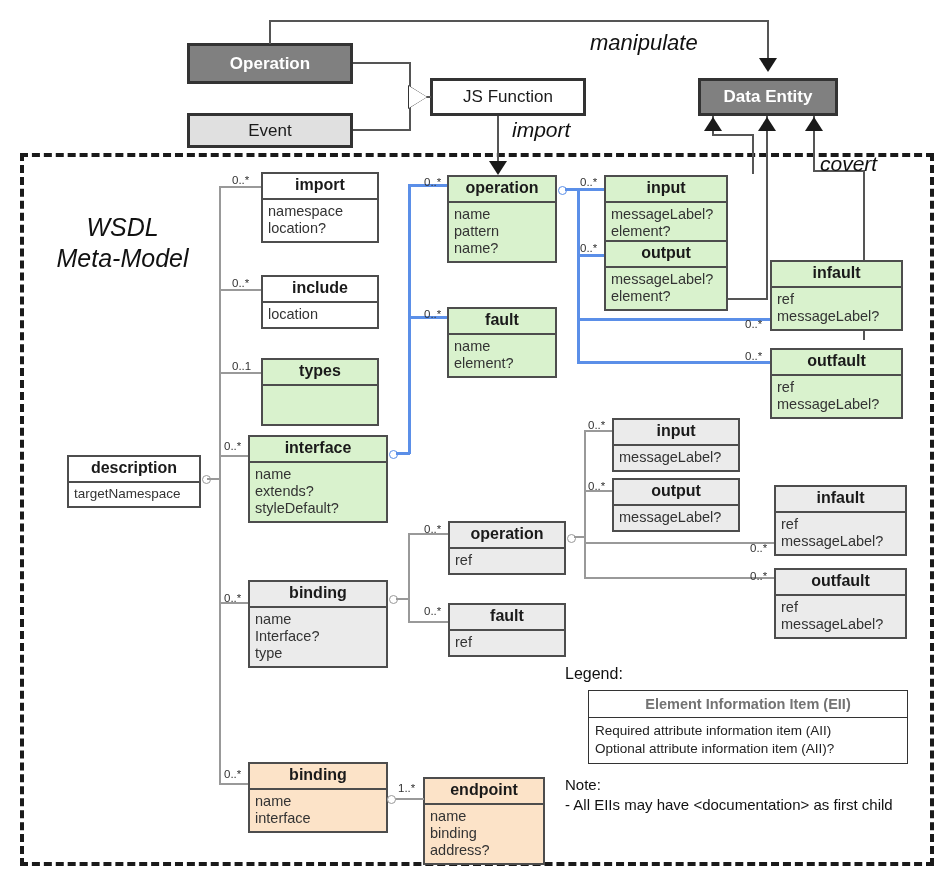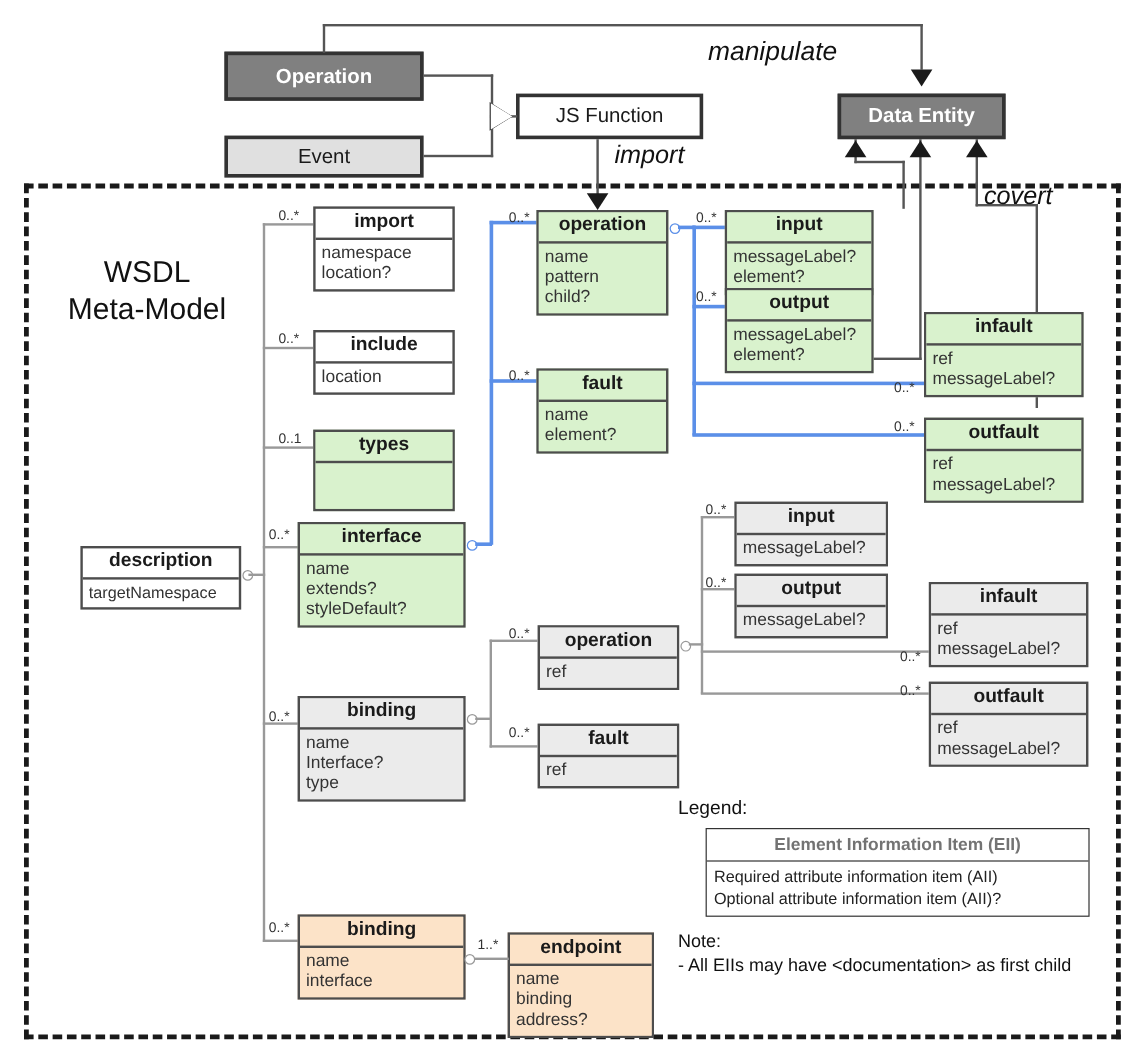--- a/index.html
+++ b/index.html
@@ -47,21 +47,21 @@
   .diamondb{position:absolute;width:7px;height:7px;border:1.5px solid #5b8fe8;
            background:#fff;border-radius:50%;}
 
   
   #frame{position:absolute;left:20px;top:153px;width:914px;height:713px;
          border:4px dashed #1a1a1a;box-sizing:border-box;}
 
   
   .ital{position:absolute;font-style:italic;color:#111;white-space:nowrap;}
   #wsdl-label{position:absolute;left:30px;top:212px;width:185px;
-      font-size:25px;color:#111;text-align:center;
+      font-style:italic;font-size:25px;color:#111;text-align:center;
       line-height:1.25;}
 
   
   #legend-label{position:absolute;left:565px;top:665px;font-size:16px;color:#111;}
   #legend-box{position:absolute;left:588px;top:690px;width:320px;
       border:1.5px solid #333;box-sizing:border-box;background:#fff;}
   #legend-box .lt{text-align:center;font-weight:bold;font-size:14.5px;
       padding:5px 2px;color:#737373;}
   #legend-box .lb{border-top:1.5px solid #333;padding:4px 6px 6px 6px;
       font-size:13.5px;color:#222;line-height:1.3;}
@@ -227,21 +227,21 @@
   <div class="lnb" style="left:396px;top:452px;width:14px;height:2.5px;"></div>
   <div class="lnb" style="left:408px;top:184px;width:2.5px;height:270px;"></div>
   <div class="lnb" style="left:408px;top:184px;width:40px;height:2.5px;"></div>
   <div class="lnb" style="left:408px;top:316px;width:40px;height:2.5px;"></div>
 
   <div class="box green" style="left:447px;top:175px;width:110px;">
     <div class="title">operation</div>
     <div class="attrs">
       <div>name</div>
       <div>pattern</div>
-      <div>child?</div>
+      <div>name?</div>
     </div>
   </div>
   <div class="mult" style="left:424px;top:176px;">0..*</div>
 
   <div class="box green" style="left:447px;top:307px;width:110px;">
     <div class="title">fault</div>
     <div class="attrs">
       <div>name</div>
       <div>element?</div>
     </div>

